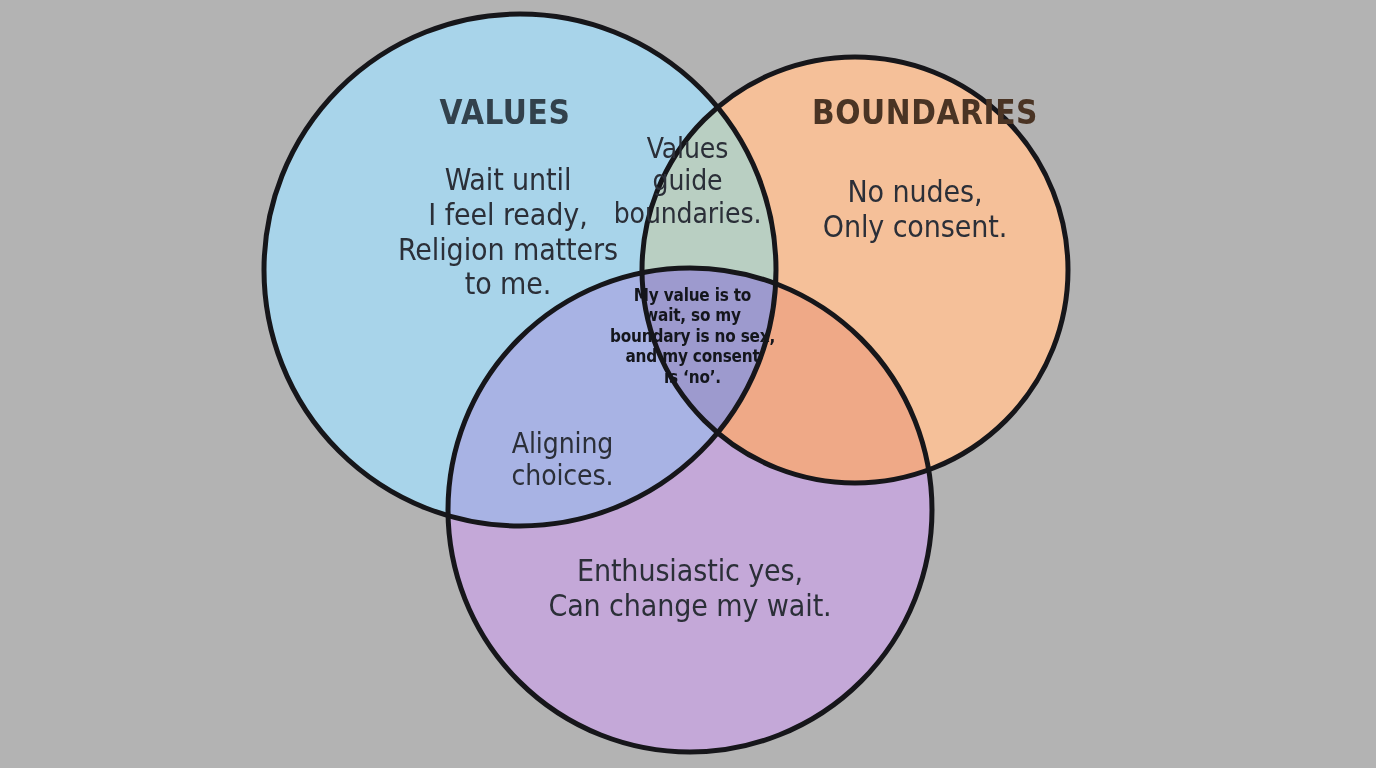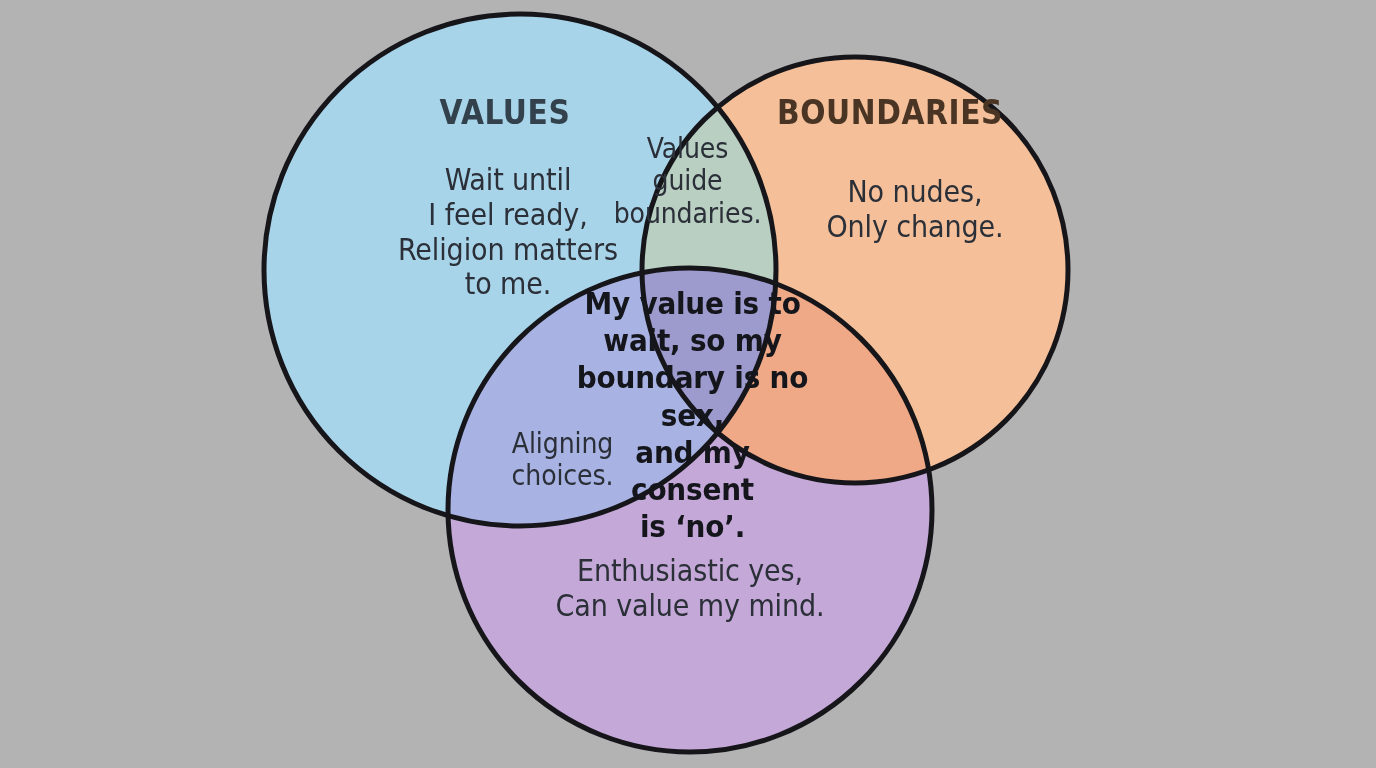--- a/index.html
+++ b/index.html
@@ -42,29 +42,29 @@
   }
   .body-text {
     font-size: 30px;
     font-weight: normal;
   }
   .overlap-text {
     font-size: 28px;
     font-weight: normal;
   }
   .center-text {
-    font-size: 31px;
+    font-size: 17px;
     font-weight: bold;
     line-height: 1.2;
     color: #14161c;
     letter-spacing: -0.2px;
   }
   #values-title   { left: 340px; top: 94px;  width: 330px; color: #32414c; }
   #values-body    { left: 318px; top: 163px; width: 380px; }
-  #boundaries-title { left: 720px; top: 94px; width: 340px; color: #4a3424; }
+  #boundaries-title { left: 755px; top: 94px; width: 340px; color: #4a3424; }
   #boundaries-body  { left: 750px; top: 175px; width: 330px; }
   #consent-title  { left: 525px; top: 672px; width: 330px; color: #3b3340; }
   #consent-body   { left: 470px; top: 554px; width: 440px; }
   #vb-overlap     { left: 580px; top: 133px; width: 215px; }
   #vc-overlap     { left: 460px; top: 428px; width: 205px; color: #2b2f38; }
   #bc-overlap     { left: 743px; top: 428px; width: 215px; color: #3b2218; }
   #vbc-center     { left: 575px; top: 285px; width: 235px; }
 </style>
 </head>
 <body>
@@ -109,24 +109,24 @@
   </svg>
 
   <div class="lbl circle-title" id="values-title">VALUES</div>
   <div class="lbl body-text" id="values-body">Wait until
 I feel ready,
 Religion matters
 to me.</div>
 
   <div class="lbl circle-title" id="boundaries-title">BOUNDARIES</div>
   <div class="lbl body-text" id="boundaries-body">No nudes,
-Only change.</div>
+Only consent.</div>
 
   <div class="lbl body-text" id="consent-body">Enthusiastic yes,
-Can value my mind.</div>
+Can change my wait.</div>
 
   <div class="lbl overlap-text" id="vb-overlap">Values
 guide
 boundaries.</div>
   <div class="lbl overlap-text" id="vc-overlap">Aligning
 choices.</div>
   <div class="lbl center-text" id="vbc-center">My value is to
 wait, so my
 boundary is no sex,
 and my consent

